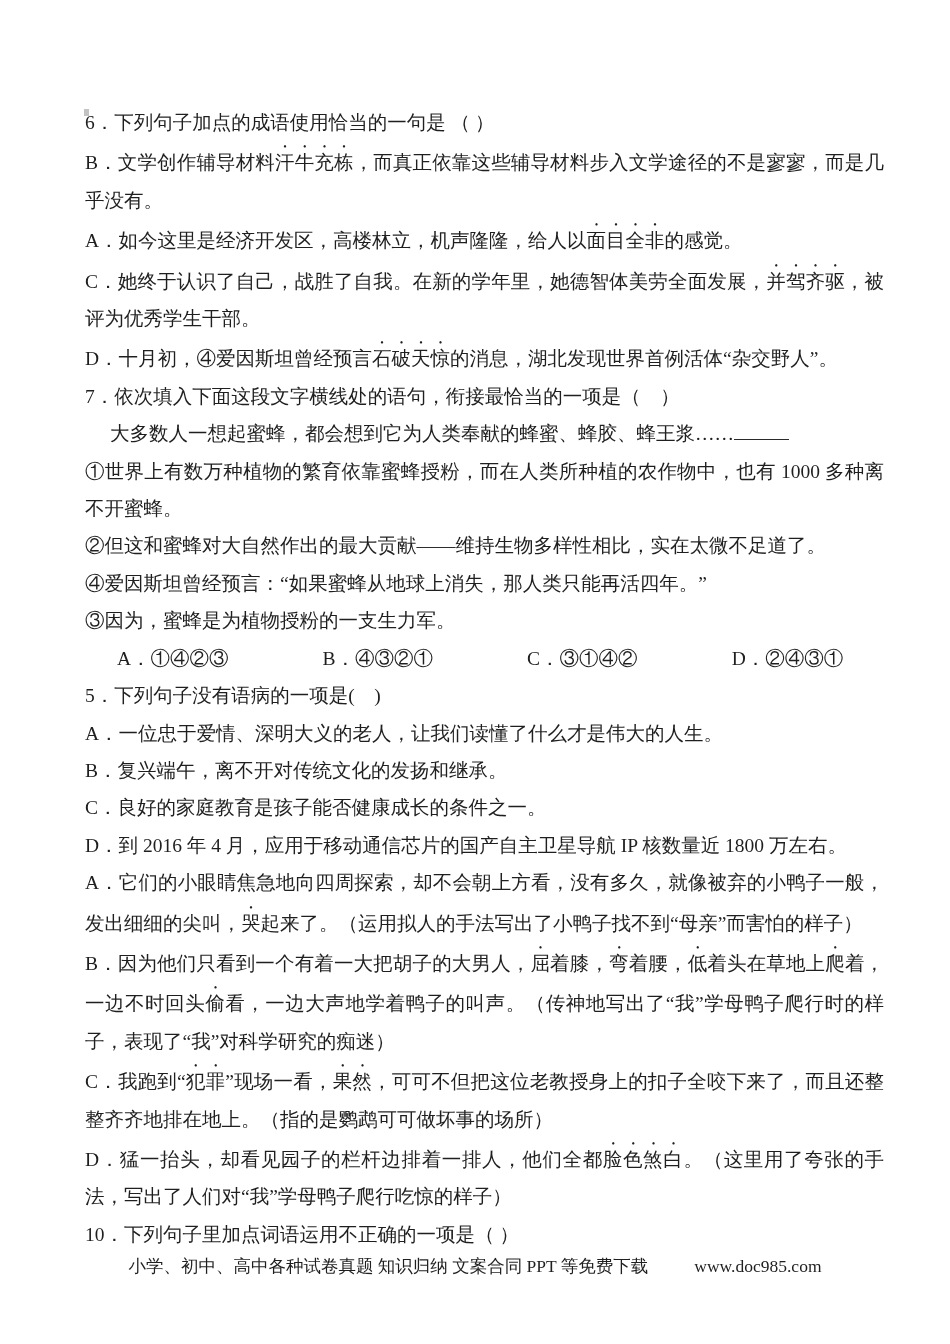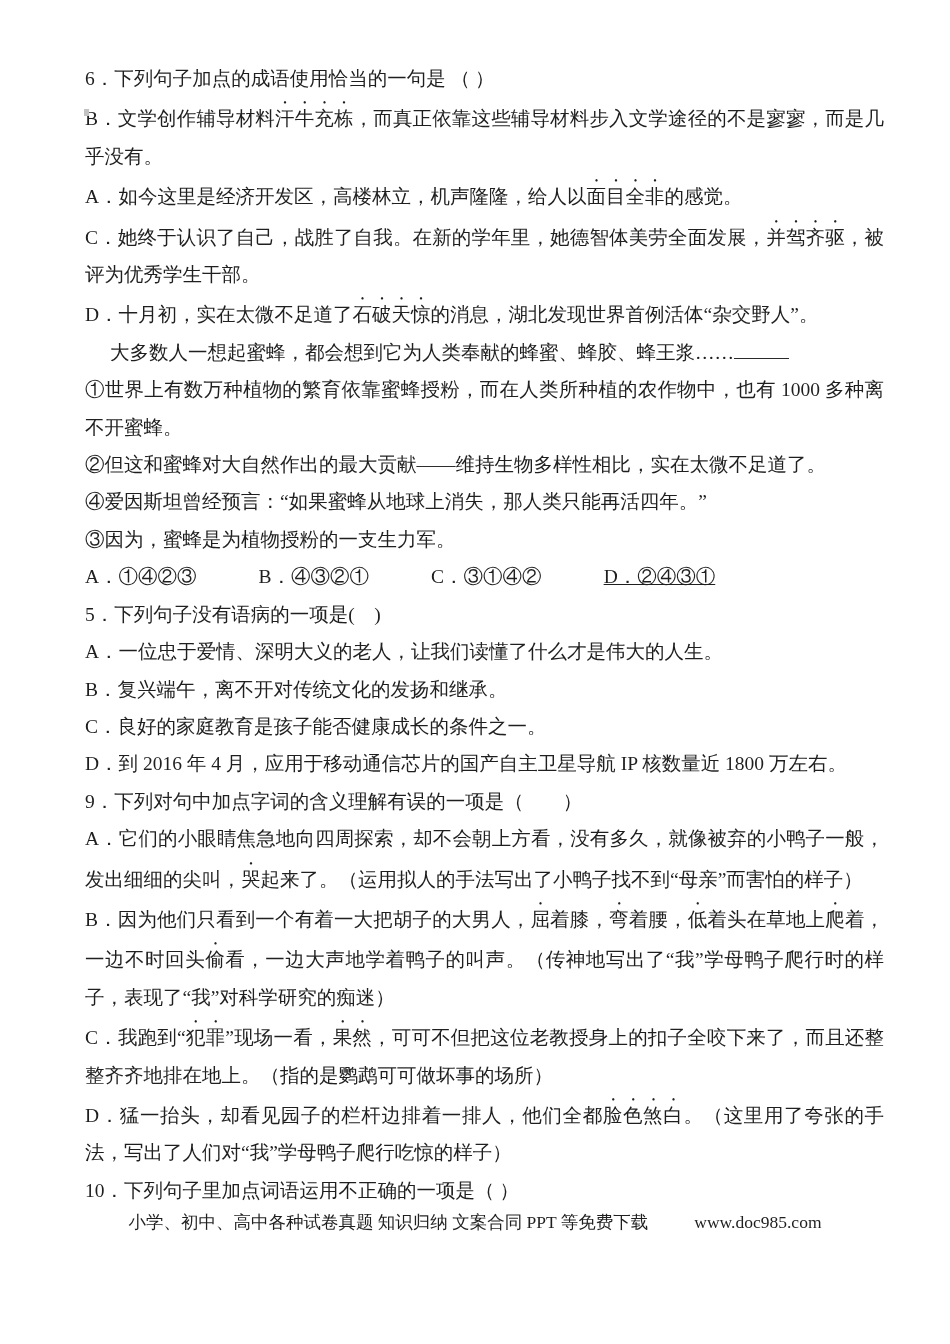--- a/index.html
+++ b/index.html
@@ -3,70 +3,70 @@
 <meta charset="utf-8">
 <style>
   html,body{margin:0;padding:0;}
   body{
     width:950px;height:1344px;background:#ffffff;overflow:hidden;
     font-family:"Liberation Serif","DejaVu Serif",serif;
     color:#1f1f1f;
     position:relative;
   }
   .doc{
-    padding:60px 66px 0 85px;
+    padding:104px 66px 0 85px;
     font-size:19.5px;
     line-height:37.4px;
     text-align:justify;
   }
   p.para{margin:0;padding:0;}
   p.indent{text-indent:25px;}
   .em{
     -webkit-text-emphasis:filled dot;text-emphasis:filled dot;
     -webkit-text-emphasis-position:over right;text-emphasis-position:over right;
   }
   .blank{
     display:inline-block;width:55px;height:1.05em;
     border-bottom:1.5px solid #2a2a2a;vertical-align:baseline;
   }
-  .opt{display:inline-block;margin-right:62px;}
-  .opt:last-child{margin-right:0;text-decoration:underline;}
+  .opt{display:inline-block;margin-right:62px;margin-left:32px;}
+  .opt:last-child{margin-right:0;}
   .footer{
     display:flex;justify-content:center;align-items:baseline;gap:46px;
     font-size:17.5px;line-height:24px;margin-top:1px;color:#1f1f1f;
     white-space:nowrap;
   }
   .footer-url{color:#1f1f1f;text-decoration:none;cursor:pointer;}
   .artifact{
     position:absolute;left:84px;top:109px;width:5px;height:7px;background:#c3c3c3;
   }
 </style>
 </head>
 <body>
 
 <div class="artifact"></div>
 
 <main class="doc">
     <p class="para"><span>6．下列句子加点的成语使用恰当的一句是 （ ）</span></p>
     <p class="para"><span>B．文学创作辅导材料</span><span class="em">汗牛充栋</span><span>，而真正依靠这些辅导材料步入文学途径的不是寥寥，而是几乎没有。</span></p>
     <p class="para"><span>A．如今这里是经济开发区，高楼林立，机声隆隆，给人以</span><span class="em">面目全非</span><span>的感觉。</span></p>
     <p class="para"><span>C．她终于认识了自己，战胜了自我。在新的学年里，她德智体美劳全面发展，</span><span class="em">并驾齐驱</span><span>，被评为优秀学生干部。</span></p>
-    <p class="para"><span>D．十月初，实在太微不足道了</span><span class="em">石破天惊</span><span>的消息，湖北发现世界首例活体“杂交野人”。</span></p>
+    <p class="para"><span>D．十月初，④爱因斯坦曾经预言</span><span class="em">石破天惊</span><span>的消息，湖北发现世界首例活体“杂交野人”。</span></p>
+    <p class="para"><span>7．依次填入下面这段文字横线处的语句，衔接最恰当的一项是（　）</span></p>
     <p class="para indent"><span>大多数人一想起蜜蜂，都会想到它为人类奉献的蜂蜜、蜂胶、蜂王浆……</span><span class="blank"></span></p>
     <p class="para"><span>①世界上有数万种植物的繁育依靠蜜蜂授粉，而在人类所种植的农作物中，也有 1000 多种离不开蜜蜂。</span></p>
     <p class="para"><span>②但这和蜜蜂对大自然作出的最大贡献——维持生物多样性相比，实在太微不足道了。</span></p>
     <p class="para"><span>④爱因斯坦曾经预言：“如果蜜蜂从地球上消失，那人类只能再活四年。”</span></p>
     <p class="para"><span>③因为，蜜蜂是为植物授粉的一支生力军。</span></p>
     <p class="para"><span class="opt">A．①④②③</span><span class="opt">B．④③②①</span><span class="opt">C．③①④②</span><span class="opt">D．②④③①</span></p>
     <p class="para"><span>5．下列句子没有语病的一项是(　)</span></p>
     <p class="para"><span>A．一位忠于爱情、深明大义的老人，让我们读懂了什么才是伟大的人生。</span></p>
     <p class="para"><span>B．复兴端午，离不开对传统文化的发扬和继承。</span></p>
     <p class="para"><span>C．良好的家庭教育是孩子能否健康成长的条件之一。</span></p>
     <p class="para"><span>D．到 2016 年 4 月，应用于移动通信芯片的国产自主卫星导航 IP 核数量近 1800 万左右。</span></p>
-    <p class="para"><span>9．下列对句中加点字词的含义理解有误的一项是（　　）</span></p>
     <p class="para"><span>A．它们的小眼睛焦急地向四周探索，却不会朝上方看，没有多久，就像被弃的小鸭子一般，发出细细的尖叫，</span><span class="em">哭</span><span>起来了。（运用拟人的手法写出了小鸭子找不到“母亲”而害怕的样子）</span></p>
     <p class="para"><span>B．因为他们只看到一个有着一大把胡子的大男人，</span><span class="em">屈</span><span>着膝，</span><span class="em">弯</span><span>着腰，</span><span class="em">低</span><span>着头在草地上</span><span class="em">爬</span><span>着，一边不时回头</span><span class="em">偷</span><span>看，一边大声地学着鸭子的叫声。（传神地写出了“我”学母鸭子爬行时的样子，表现了“我”对科学研究的痴迷）</span></p>
     <p class="para"><span>C．我跑到“</span><span class="em">犯罪</span><span>”现场一看，</span><span class="em">果然</span><span>，可可不但把这位老教授身上的扣子全咬下来了，而且还整整齐齐地排在地上。（指的是鹦鹉可可做坏事的场所）</span></p>
     <p class="para"><span>D．猛一抬头，却看见园子的栏杆边排着一排人，他们全都</span><span class="em">脸色煞白</span><span>。（这里用了夸张的手法，写出了人们对“我”学母鸭子爬行吃惊的样子）</span></p>
     <p class="para"><span>10．下列句子里加点词语运用不正确的一项是（ ）</span></p>
   </main>
 
 <div class="footer">
   <span>小学、初中、高中各种试卷真题 知识归纳 文案合同 PPT 等免费下载</span>
   <a class="footer-url">www.doc985.com</a>

